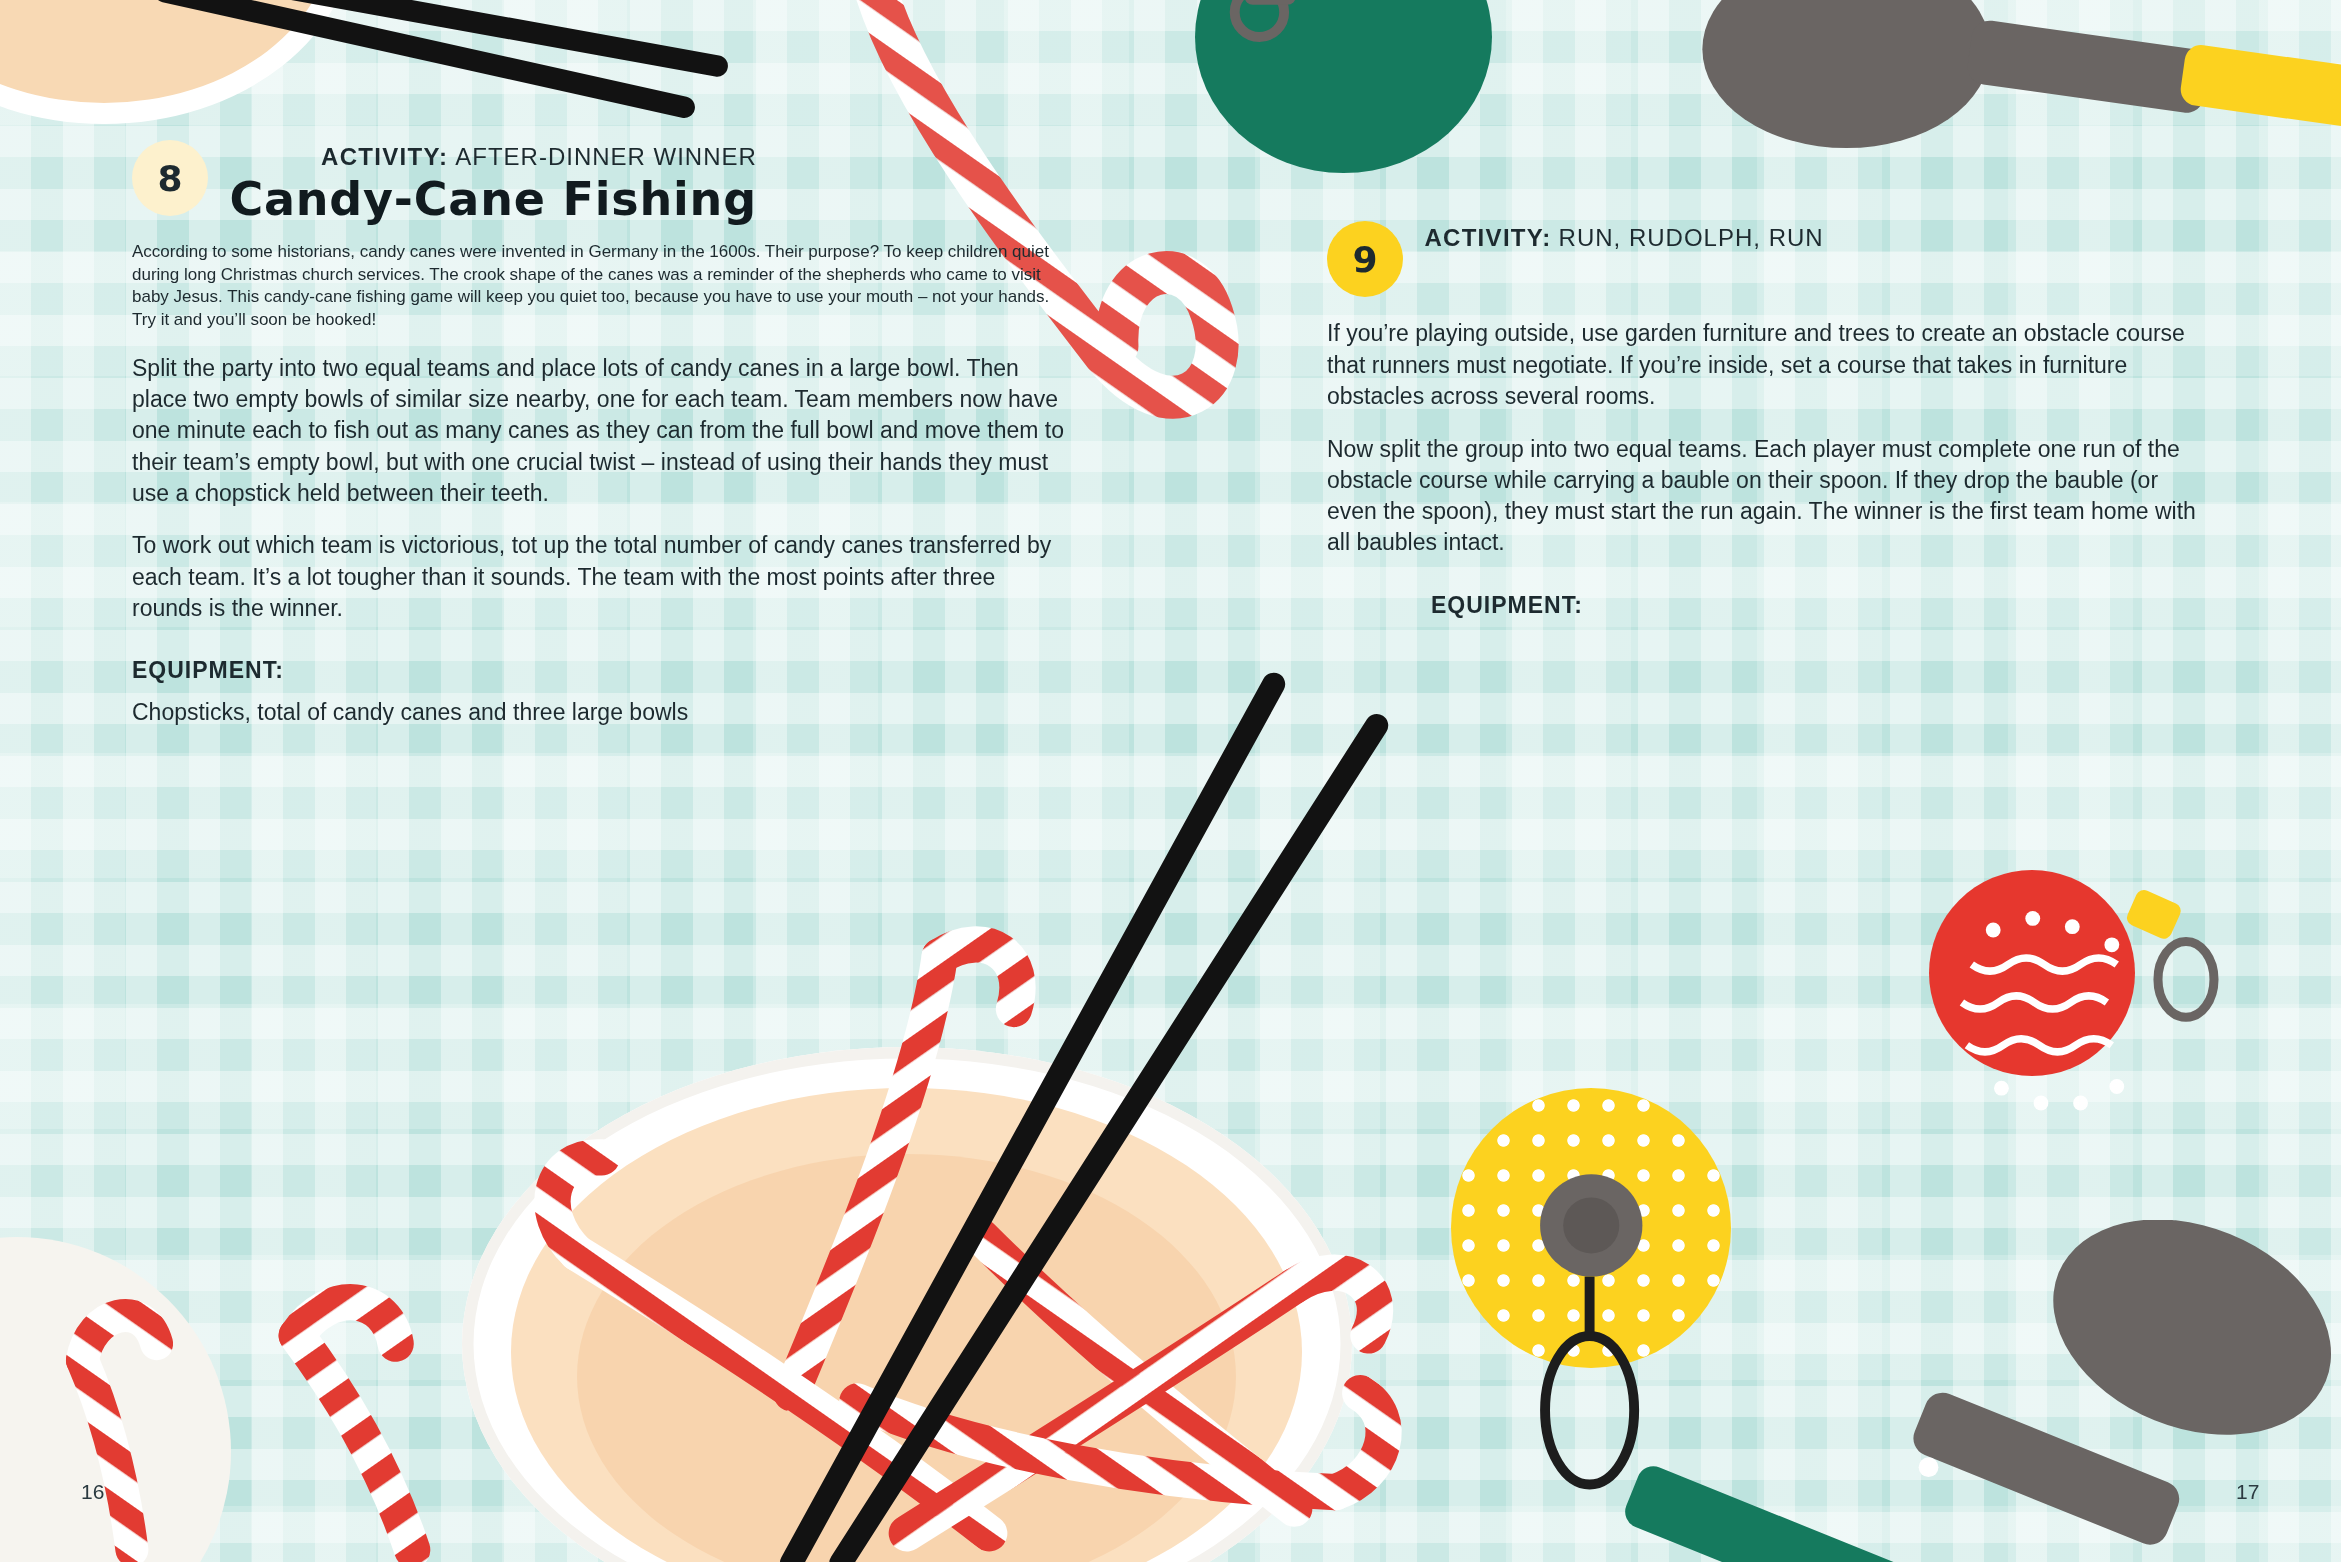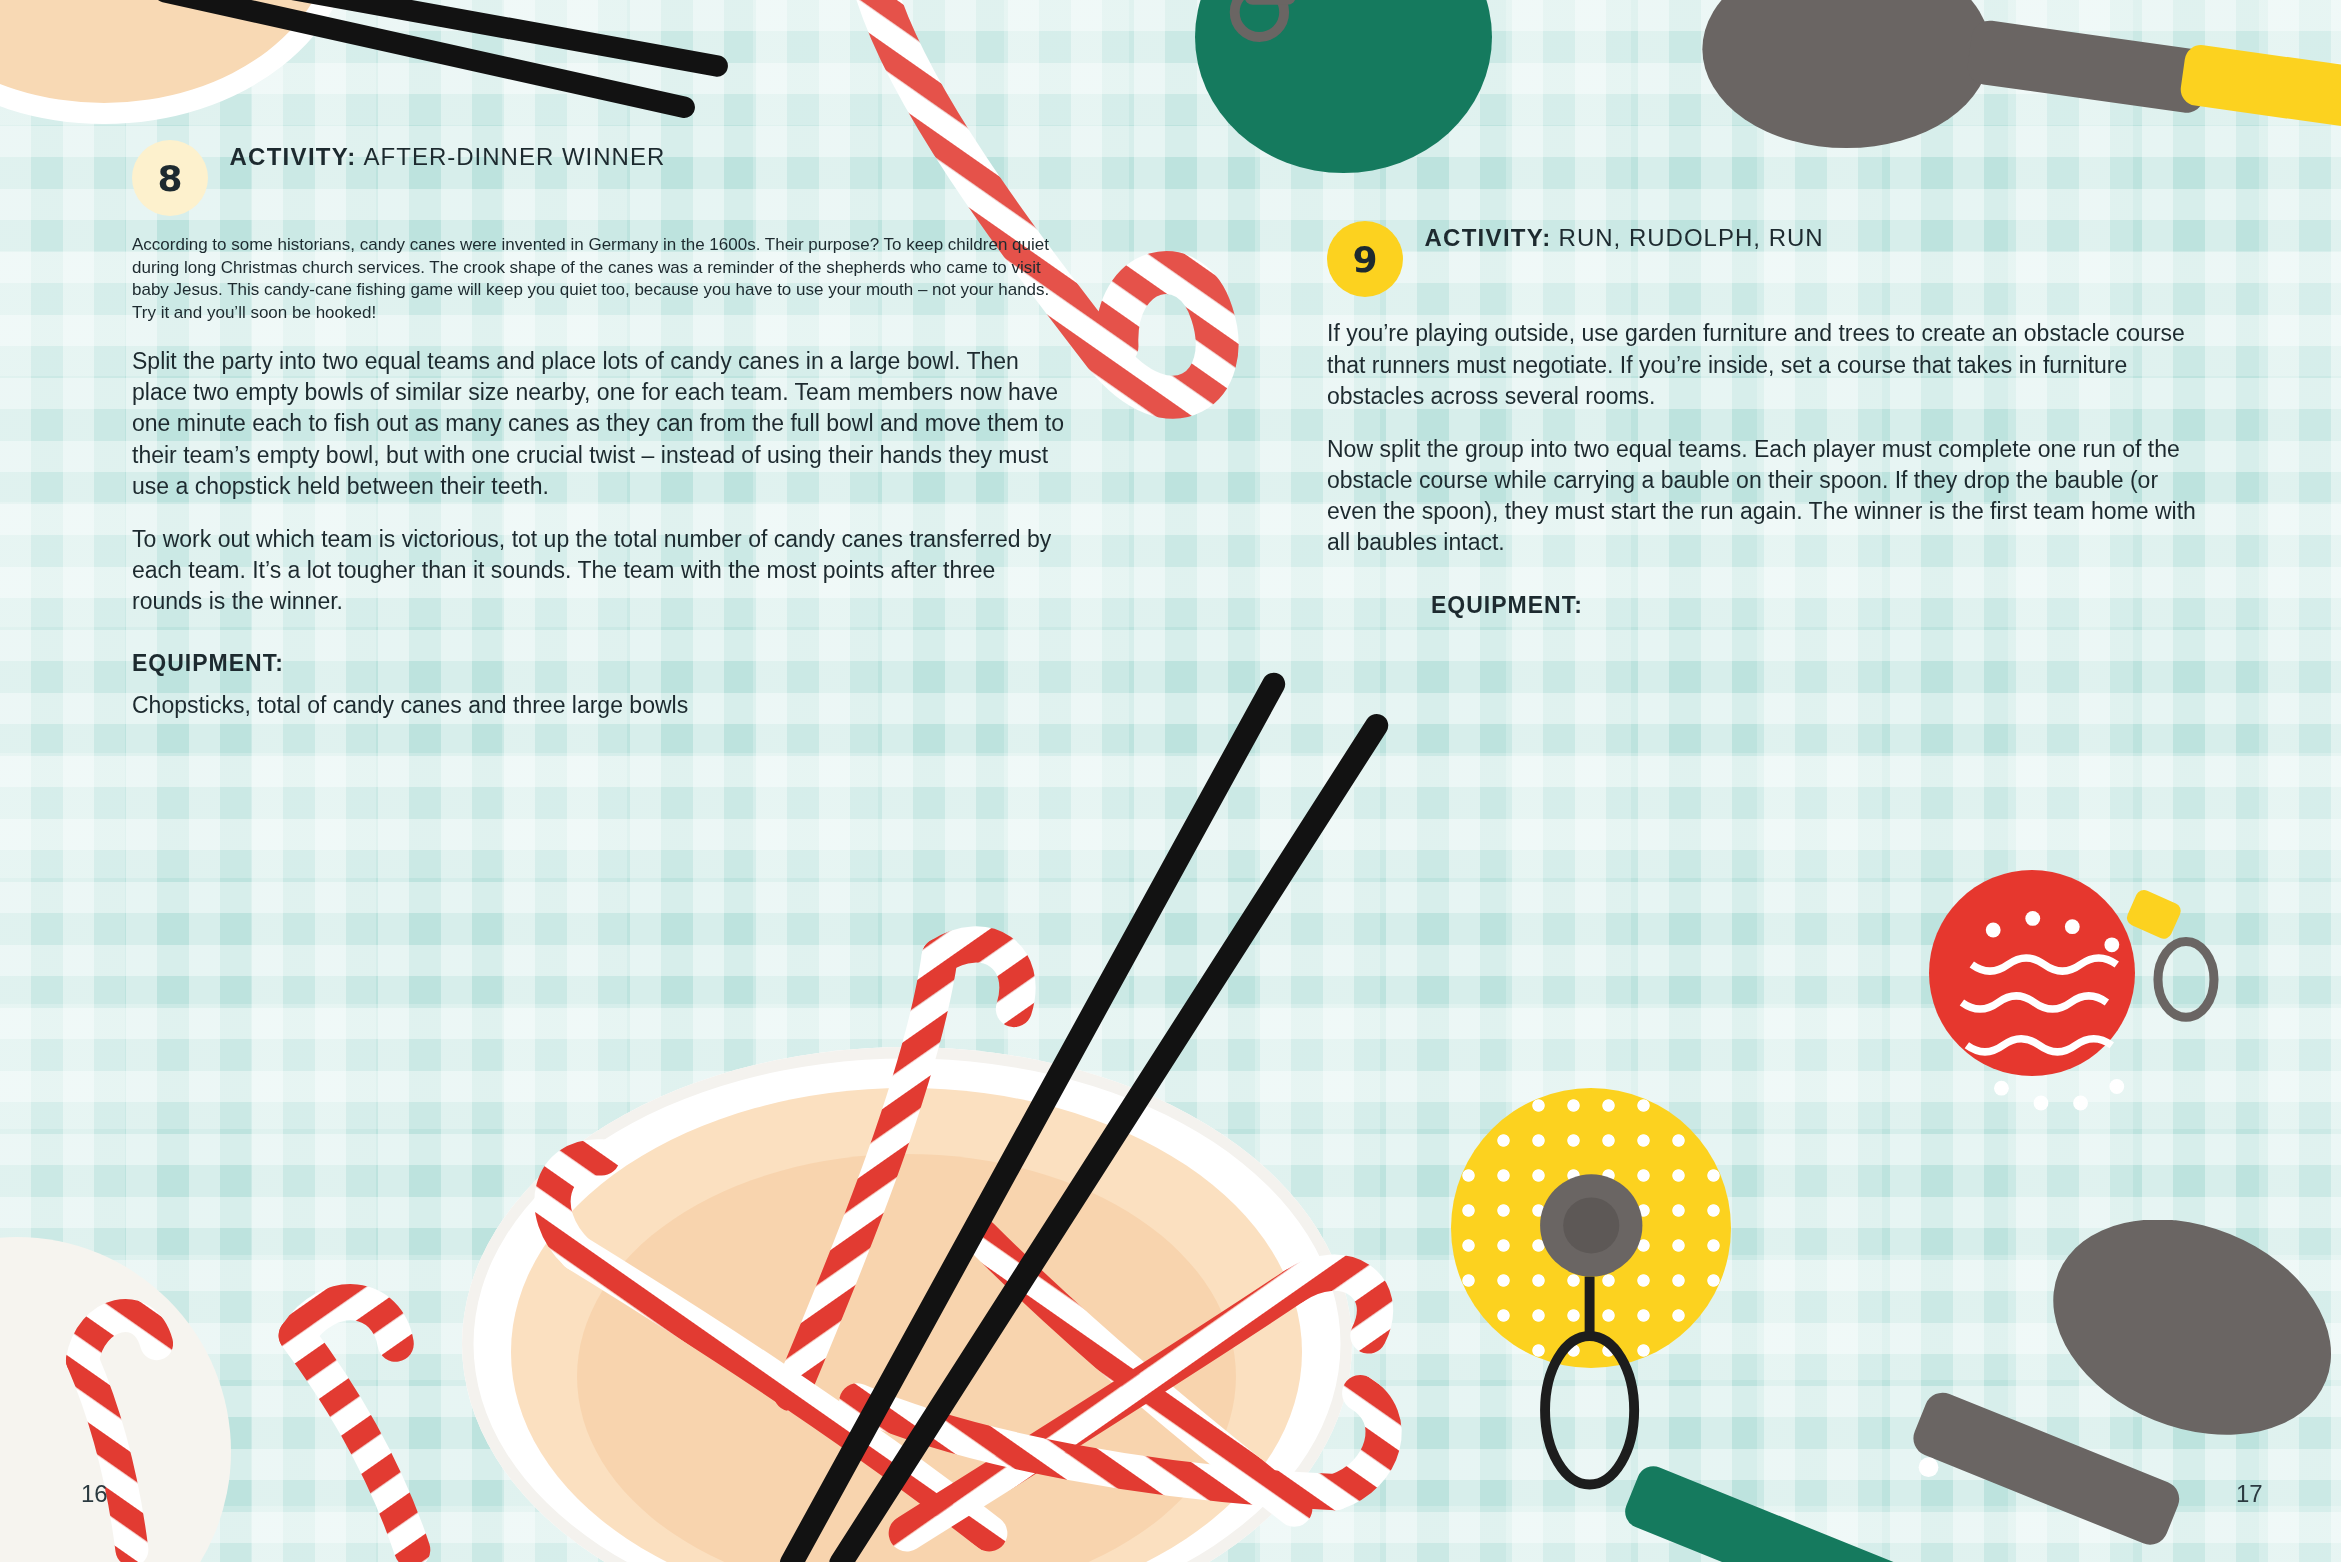--- a/index.html
+++ b/index.html
@@ -189,21 +189,21 @@
     line-height: 1.36;
     margin: 13px 0 0 0;
   }
 
   .shape-right p.para.shaped {
     
   }
 
   .folio {
     position: absolute;
-    font-size: 24px;
+    font-size: 21px;
     color: #2b3a40;
   }
   .folio-left  { left: 81px;  top: 1480px; }
   .folio-right { left: 2236px; top: 1480px; }
 </style>
 </head>
 <body>
 
 <div id="page">
 
@@ -313,20 +313,21 @@
 
   <div class="col col-left">
 
     <div class="act-head">
       <div class="num-circle pale">8</div>
       <div class="head-text">
         <div class="kicker">
           <b>ACTIVITY:</b>
           <span class="sub">AFTER-DINNER WINNER</span>
         </div>
+        <h1 class="title">Candy-Cane Fishing</h1>
       </div>
     </div>
 
     <p class="lede">According to some historians, candy canes were invented in Germany in the 1600s. Their purpose? To keep children quiet during long Christmas church services. The crook shape of the canes was a reminder of the shepherds who came to visit baby Jesus. This candy-cane fishing game will keep you quiet too, because you have to use your mouth – not your hands. Try it and you’ll soon be hooked!</p>
     <p class="para">Split the party into two equal teams and place lots of candy canes in a large bowl. Then place two empty bowls of similar size nearby, one for each team. Team members now have one minute each to fish out as many canes as they can from the full bowl and move them to their team’s empty bowl, but with one crucial twist – instead of using their hands they must use a chopstick held between their teeth.</p>
     <p class="para">To work out which team is victorious, tot up the total number of candy canes transferred by each team. It’s a lot tougher than it sounds. The team with the most points after three rounds is the winner.</p>
     <p class="equip-label">EQUIPMENT:</p>
     <p class="equip-text">Chopsticks, total of candy canes and three large bowls</p>
   </div>
 

